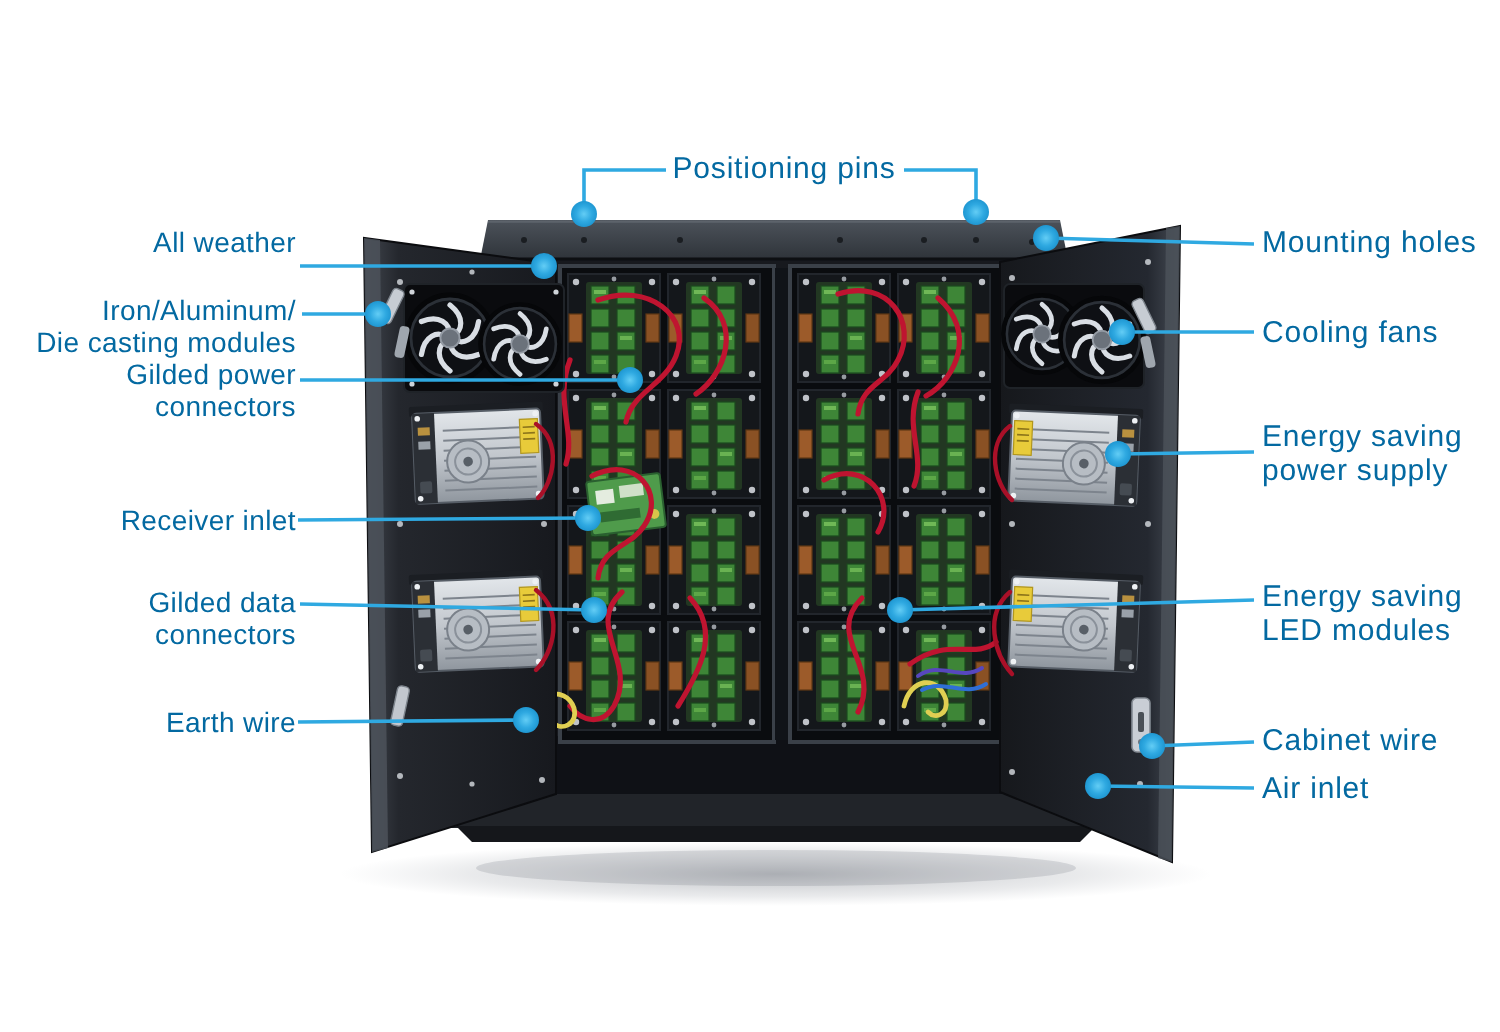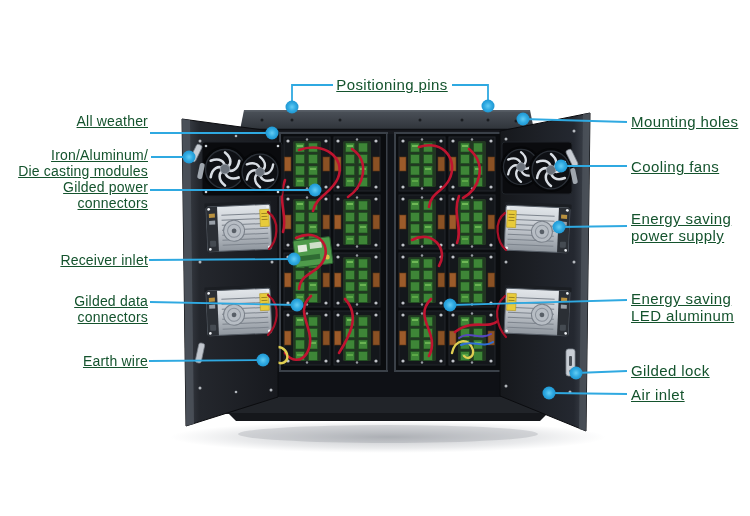--- a/index.html
+++ b/index.html
@@ -1,20 +1,20 @@
 <!DOCTYPE html>
 <html><head>
 <meta charset="utf-8">
 <style>
   html,body{margin:0;padding:0;background:#ffffff;}
   .stage{position:relative;width:750px;height:516px;background:#ffffff;overflow:hidden;
          font-family:"Liberation Sans",sans-serif;}
   .illus{position:absolute;left:0;top:0;}
   .labels-layer{position:absolute;left:0;top:0;width:750px;height:516px;pointer-events:none;}
-  .label{position:absolute;color:#14532d;white-space:nowrap;text-decoration:underline;}
+  .label{position:absolute;color:#0369a1;white-space:nowrap;}
   .label .ln{display:block;}
   .label.left{left:0;width:148px;text-align:right;font-size:14px;line-height:16px;letter-spacing:.2px;}
   .label.right{left:631px;font-size:15px;line-height:17px;letter-spacing:.4px;}
   .label.top{left:312px;width:160px;text-align:center;font-size:15px;line-height:16px;letter-spacing:.4px;}
 </style>
 </head>
 <body>
 
 <div class="stage">
 
@@ -350,23 +350,23 @@
     </div>
     <div class="label right" style="top:158px">
       <span class="ln">Cooling fans</span>
     </div>
     <div class="label right" style="top:210px">
       <span class="ln">Energy saving</span>
       <span class="ln">power supply</span>
     </div>
     <div class="label right" style="top:290px">
       <span class="ln">Energy saving</span>
-      <span class="ln">LED aluminum</span>
+      <span class="ln">LED modules</span>
     </div>
     <div class="label right" style="top:362px">
-      <span class="ln">Gilded lock</span>
+      <span class="ln">Cabinet wire</span>
     </div>
     <div class="label right" style="top:386px">
       <span class="ln">Air inlet</span>
     </div>
 
   </div>
 </div>
 
 </body></html>

